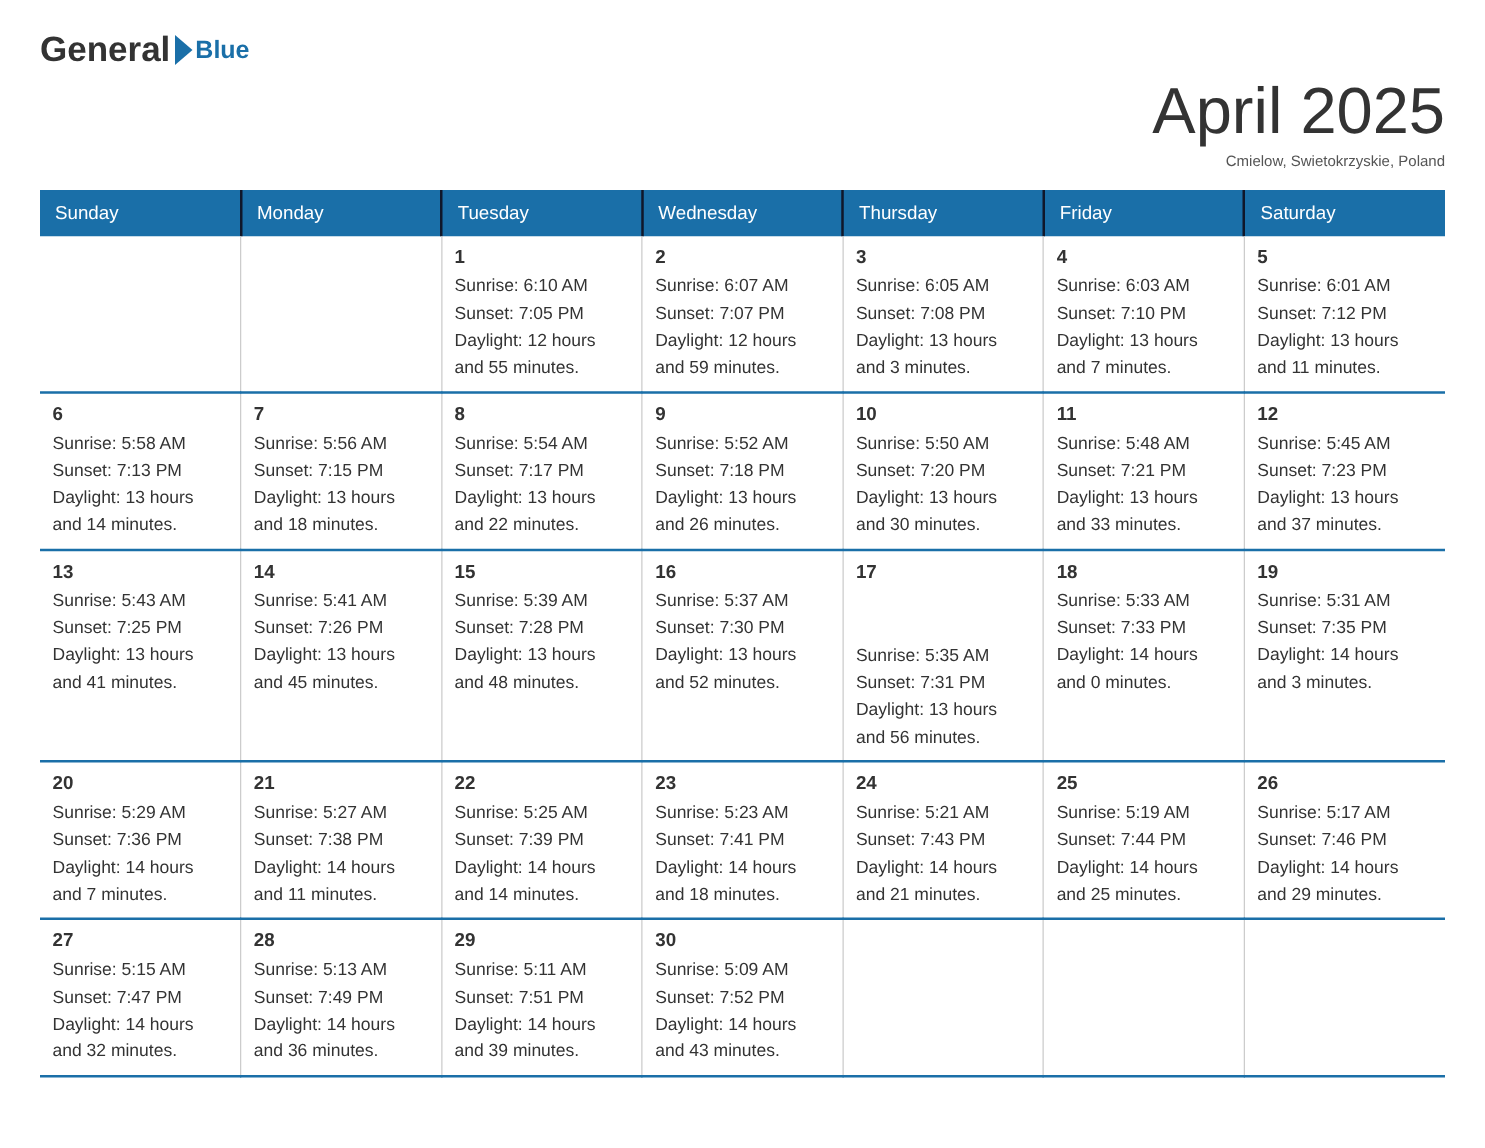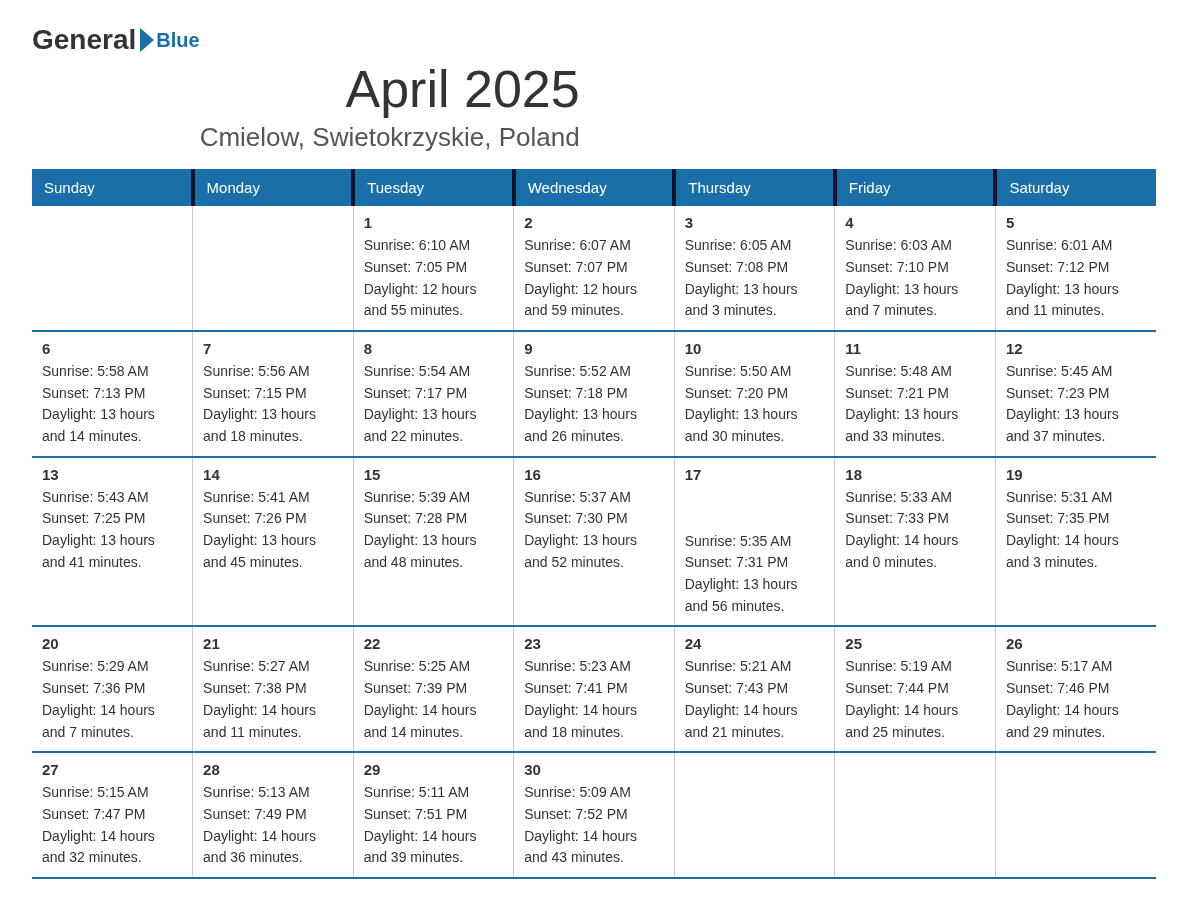--- a/index.html
+++ b/index.html
@@ -5,20 +5,21 @@
     * { margin: 0; padding: 0; box-sizing: border-box; }
     body {
       font-family: Arial, sans-serif;
       background: #ffffff;
       padding: 24px 32px;
       width: 1188px;
       min-height: 918px;
     }
     .header {
       display: flex;
+      justify-content: space-between;
       align-items: flex-start;
       margin-bottom: 16px;
     }
     .logo {
       display: flex;
       flex-direction: column;
       align-items: flex-start;
     }
     .logo-text {
       display: flex;
@@ -41,37 +42,37 @@
     .logo-blue { color: #1a6fa8; font-size: 20px; font-weight: bold; }
     .title-block { text-align: right; }
     .month-title {
       font-size: 52px;
       font-weight: normal;
       color: #333;
       line-height: 1.1;
       margin-top: 37px;
     }
     .location {
-      font-size: 26px;
+      font-size: 12px;
       color: #555;
       margin-top: 4px;
     }
     table {
       width: 100%;
       border-collapse: collapse;
       margin-top: 8px;
     }
     thead tr th {
       background-color: #1a6fa8;
       color: white;
       padding: 10px 12px;
       text-align: left;
       font-size: 15px;
       font-weight: normal;
-      border-right: 4px solid #0f172a;
+      border-right: 2px solid #0f172a;
     }
     thead tr th:last-child { border-right: none; }
     tbody tr {
       border-bottom: 2px solid #1a6fa8;
     }
     tbody tr td {
       vertical-align: top;
       padding: 8px 10px;
       border-right: 1px solid #ccc;
       font-size: 13px;

